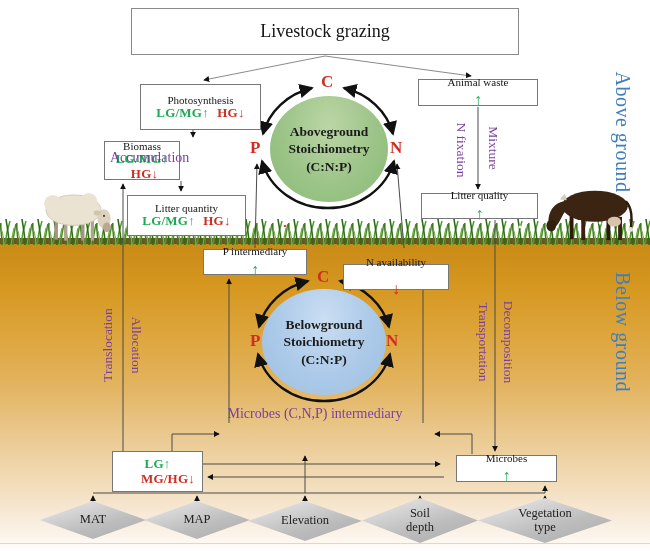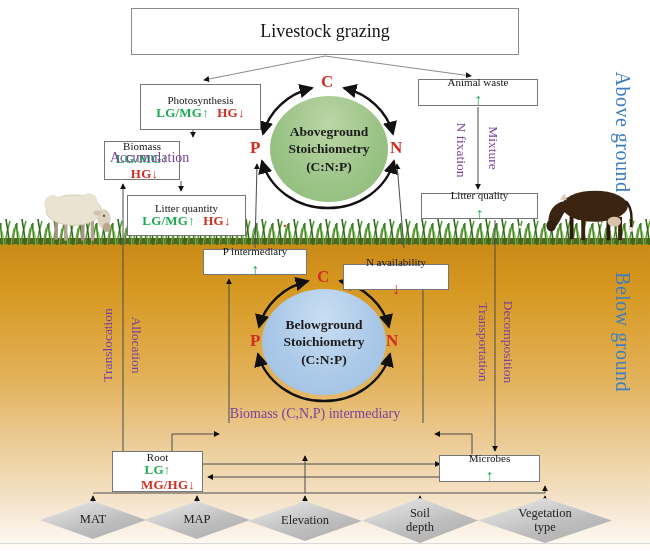--- a/index.html
+++ b/index.html
@@ -206,37 +206,36 @@
   <div class="box row" style="left:203px;top:249px;width:104px;height:26px;">
     <span class="t">P intermediary</span>
     <span class="g">↑</span>
   </div>
   <div class="box row" style="left:343px;top:249px;width:106px;height:26px;gap:11px;margin-top:15px;">
     <span class="t">N availability</span>
     <span class="r">↓</span>
   </div>
 
   <div class="box" style="left:112px;top:451px;width:91px;height:41px;">
-    <div class="t">Root</div>
     <div class="mods"><span class="g">LG↑</span>
       <span class="r" style="margin-left:21px;">MG/HG↓</span></div>
   </div>
-  <div class="box row" style="left:439px;top:455px;width:101px;height:27px;">
+  <div class="box row" style="left:456px;top:455px;width:101px;height:27px;">
     <span class="t">Microbes</span>
     <span class="g">↑</span>
   </div>
 
   <div class="vlabel" style="left:110px;top:150px;font-size:14px;">Accumulation</div>
   <div class="vlabel" style="left:461px;top:150px;transform:translate(-50%,-50%) rotate(90deg);">N fixation</div>
   <div class="vlabel" style="left:493px;top:148px;transform:translate(-50%,-50%) rotate(90deg);">Mixture</div>
   <div class="vlabel" style="left:108px;top:345px;transform:translate(-50%,-50%) rotate(-90deg);">Translocation</div>
   <div class="vlabel" style="left:136px;top:345px;transform:translate(-50%,-50%) rotate(90deg);">Allocation</div>
   <div class="vlabel" style="left:483px;top:342px;transform:translate(-50%,-50%) rotate(90deg);">Transportation</div>
   <div class="vlabel" style="left:508px;top:342px;transform:translate(-50%,-50%) rotate(90deg);">Decomposition</div>
-  <div class="vlabel" style="left:195px;top:406px;width:240px;text-align:center;font-size:14px;">Biomass (C,N,P) intermediary</div>
+  <div class="vlabel" style="left:195px;top:406px;width:240px;text-align:center;font-size:14px;">Microbes (C,N,P) intermediary</div>
 
   <div class="blue-label" style="left:622px;top:132px;transform:translate(-50%,-50%) rotate(90deg);">Above ground</div>
   <div class="blue-label" style="left:622px;top:332px;transform:translate(-50%,-50%) rotate(90deg);">Below ground</div>
 
   <div class="diamond" style="left:40px;top:501px;width:106px;height:38px;">
     <div class="dl">MAT</div>
     </div>
   <div class="diamond" style="left:144px;top:501px;width:106px;height:38px;">
     <div class="dl">MAP</div>
     </div>

